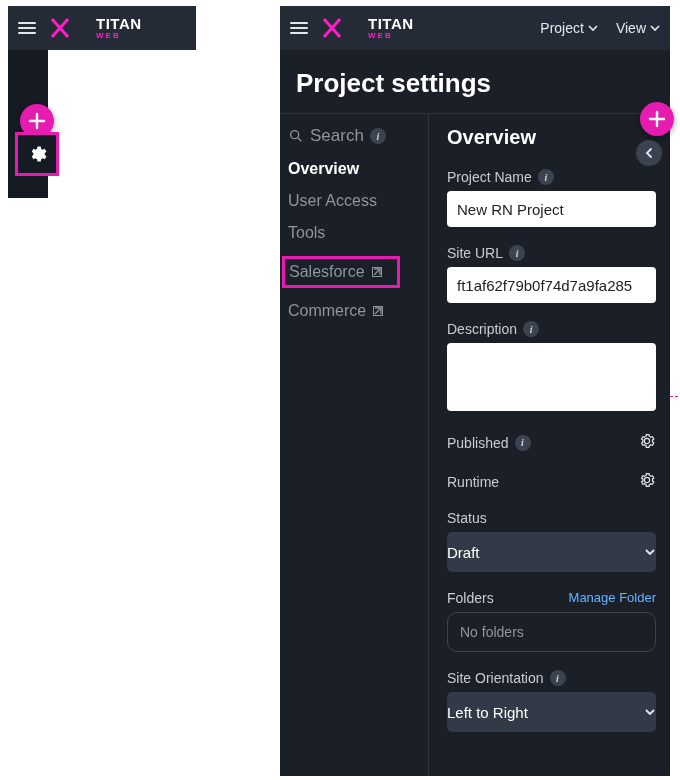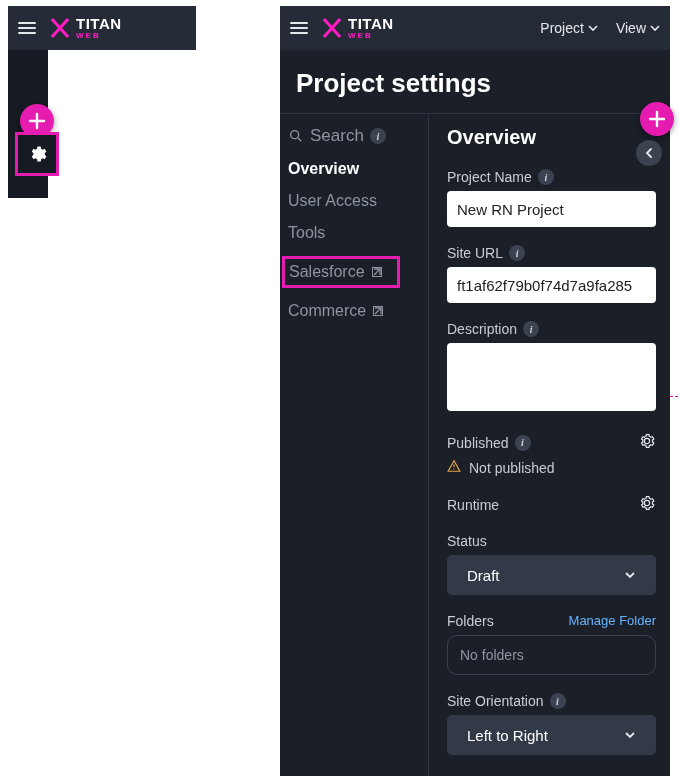--- a/index.html
+++ b/index.html
@@ -22,21 +22,21 @@
   
   .left{
     position:absolute;left:8px;top:6px;width:188px;
   }
   .topbar{
     height:44px;background:var(--bg-panel);display:flex;align-items:center;
     padding:0 10px;gap:10px;color:var(--text);
   }
   .hamburger{display:flex;flex-direction:column;gap:3px;justify-content:center;width:20px;height:20px;cursor:pointer;}
   .hamburger span{display:block;height:2px;background:var(--text);width:18px;border-radius:1px;}
-  .logo{display:flex;align-items:center;gap:4px;font-weight:700;letter-spacing:0.5px;}
+  .logo{display:flex;align-items:center;gap:24px;font-weight:700;letter-spacing:0.5px;}
   .logo .mark{display:flex;align-items:center;}
   .logo .mark svg{display:block;}
   .logo .txt{display:flex;flex-direction:column;line-height:1;}
   .logo .t1{font-size:15px;color:#fff;font-weight:700;}
   .logo .t2{font-size:8px;color:var(--accent2);letter-spacing:2px;font-weight:700;margin-top:1px;}
 
   .left .rail{
     width:40px;background:var(--bg-darker);height:148px;position:relative;
   }
   .left .fab{
@@ -112,21 +112,21 @@
   }
   .pub-row{display:flex;align-items:center;gap:6px;color:var(--text-light);}
   .pub-row .spacer{flex:1;}
   .pub-status{display:flex;align-items:center;gap:8px;color:var(--text-light);font-size:14px;margin-top:6px;}
   .warn{color:var(--warn);}
   .gear-small{cursor:pointer;color:var(--text);}
   .link{color:#66b4ff;font-size:13px;cursor:pointer;}
 
   .select{
     height:40px;background:var(--bg-select);border-radius:5px;color:#fff;
-    display:flex;align-items:center;padding:0 20px;justify-content:space-between;
+    display:flex;align-items:center;padding:0 0;justify-content:space-between;
     cursor:pointer;font-size:15px;
   }
   .folders-box{
     height:38px;border:1px solid #3b4350;border-radius:10px;color:var(--text-dim);
     display:flex;align-items:center;padding:0 12px;font-size:14px;
   }
 
   
   .dashed{
     position:absolute;left:670px;top:396px;width:8px;border-top:1px dashed var(--accent);
@@ -289,30 +289,20 @@
         <div class="pub-row">
           <span>Published</span>
           <span class="info-dot">i</span>
           <span class="spacer"></span>
           <span class="gear-small">
             <svg width="18" height="18" viewBox="0 0 24 24">
                 <path fill="none" stroke="#e4e7ec" stroke-width="1.6" d="M12 8.5a3.5 3.5 0 1 0 0 7 3.5 3.5 0 0 0 0-7zM19.4 12c0-.5 0-.9-.1-1.3l1.8-1.4-1.8-3.1-2.1.8a7 7 0 0 0-2.2-1.3l-.3-2.3h-3.6l-.3 2.3a7 7 0 0 0-2.2 1.3l-2.1-.8L4.7 9.3l1.8 1.4a7.3 7.3 0 0 0 0 2.6l-1.8 1.4 1.8 3.1 2.1-.8a7 7 0 0 0 2.2 1.3l.3 2.3h3.6l.3-2.3a7 7 0 0 0 2.2-1.3l2.1.8 1.8-3.1-1.8-1.4c.1-.4.1-.8.1-1.3z"></path>
               </svg>
           </span>
         </div>
-        <div class="pub-status">
-          <span class="warn">
-            <svg width="14" height="14" viewBox="0 0 24 24">
-                <path d="M12 3 2 21h20L12 3z" fill="none" stroke="#e7a33e" stroke-width="2"></path>
-                <circle cx="12" cy="17" r="1" fill="#e7a33e"></circle>
-                <path d="M12 9v5" stroke="#e7a33e" stroke-width="2"></path>
-              </svg>
-          </span>
-          <span>Not published</span>
-        </div>
       </div>
 
       <div class="field">
         <div class="pub-row">
           <span>Runtime</span>
           <span class="spacer"></span>
           <span class="gear-small">
             <svg width="18" height="18" viewBox="0 0 24 24">
                 <path fill="none" stroke="#e4e7ec" stroke-width="1.6" d="M12 8.5a3.5 3.5 0 1 0 0 7 3.5 3.5 0 0 0 0-7zM19.4 12c0-.5 0-.9-.1-1.3l1.8-1.4-1.8-3.1-2.1.8a7 7 0 0 0-2.2-1.3l-.3-2.3h-3.6l-.3 2.3a7 7 0 0 0-2.2 1.3l-2.1-.8L4.7 9.3l1.8 1.4a7.3 7.3 0 0 0 0 2.6l-1.8 1.4 1.8 3.1 2.1-.8a7 7 0 0 0 2.2 1.3l.3 2.3h3.6l.3-2.3a7 7 0 0 0 2.2-1.3l2.1.8 1.8-3.1-1.8-1.4c.1-.4.1-.8.1-1.3z"></path>
               </svg>

